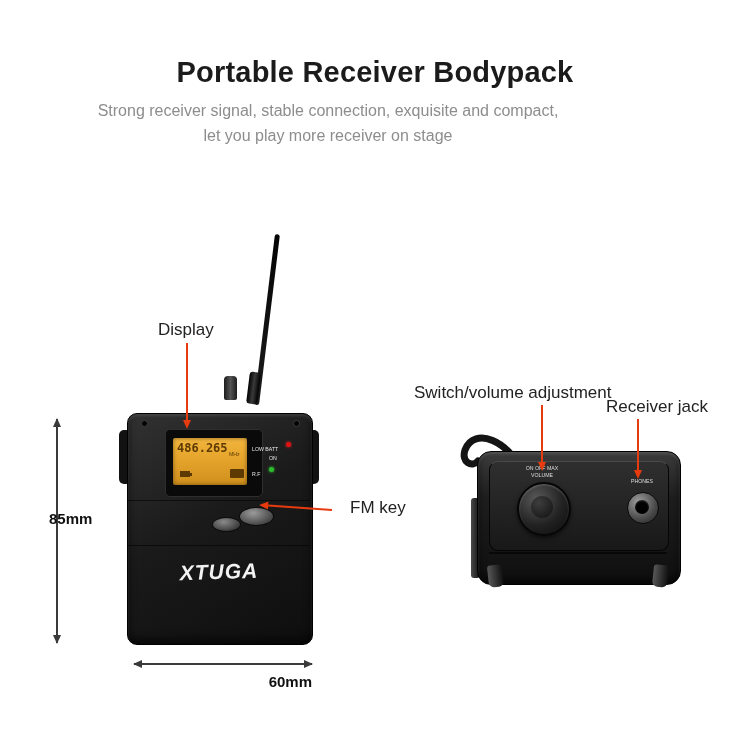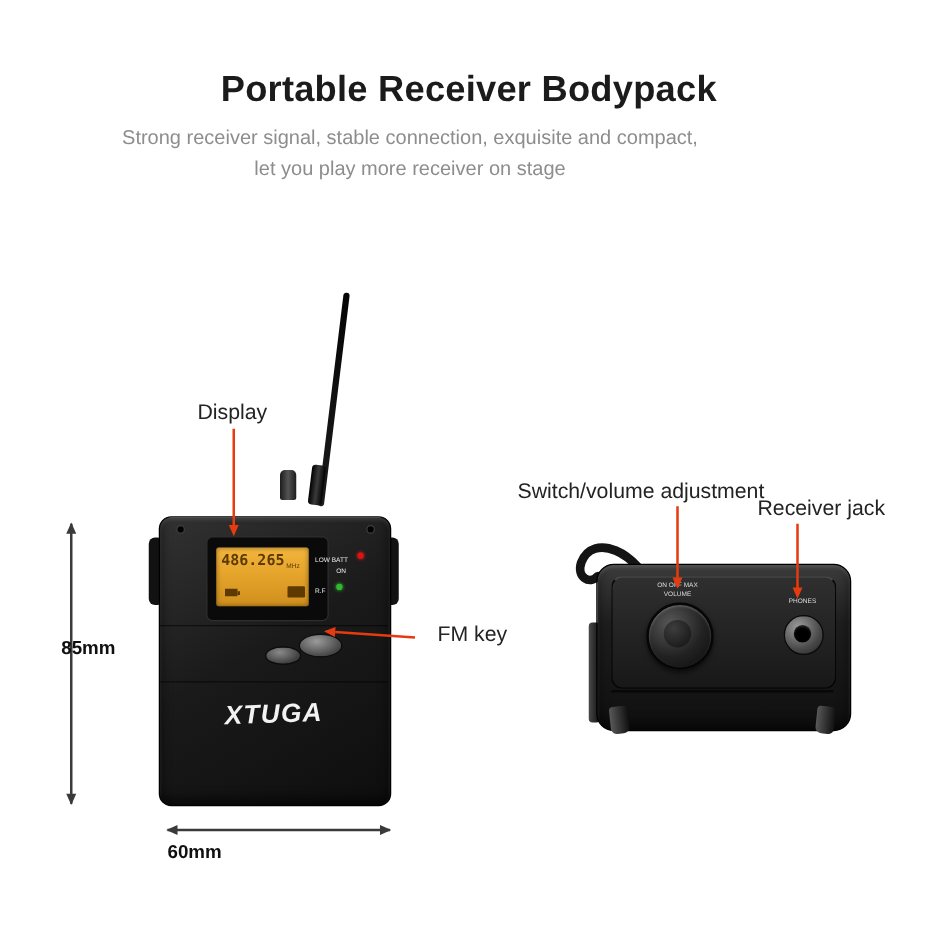--- a/index.html
+++ b/index.html
@@ -147,21 +147,21 @@
   <div class="abs dim-v" style="left:56px;top:419px;height:224px;">
     <span class="dh-up"></span>
     <span class="dh-down"></span>
   </div>
   <div class="abs dim-label" style="left:12px;top:510px;margin-left:37px;">85mm</div>
 
   <div class="abs dim-h" style="left:134px;top:663px;width:178px;">
     <span class="dh-left"></span>
     <span class="dh-right"></span>
   </div>
-  <div class="abs dim-label" style="left:134px;top:673px;width:178px;text-align:left;">60mm</div>
+  <div class="abs dim-label" style="left:134px;top:673px;width:178px;text-align:right;">60mm</div>
 
   <div class="abs ann" style="left:158px;top:320px;">Display</div>
   <div class="abs arrow-v" style="left:186px;top:343px;height:78px;">
     <span class="head-down"></span>
   </div>
 
   <div class="abs ann" style="left:337px;top:498px;margin-left:13px;">FM key</div>
   <div class="abs arrow-l" style="left:268px;top:509px;width:64px;transform:rotate(4deg);transform-origin:right center;">
     <span class="head-left"></span>
   </div>

